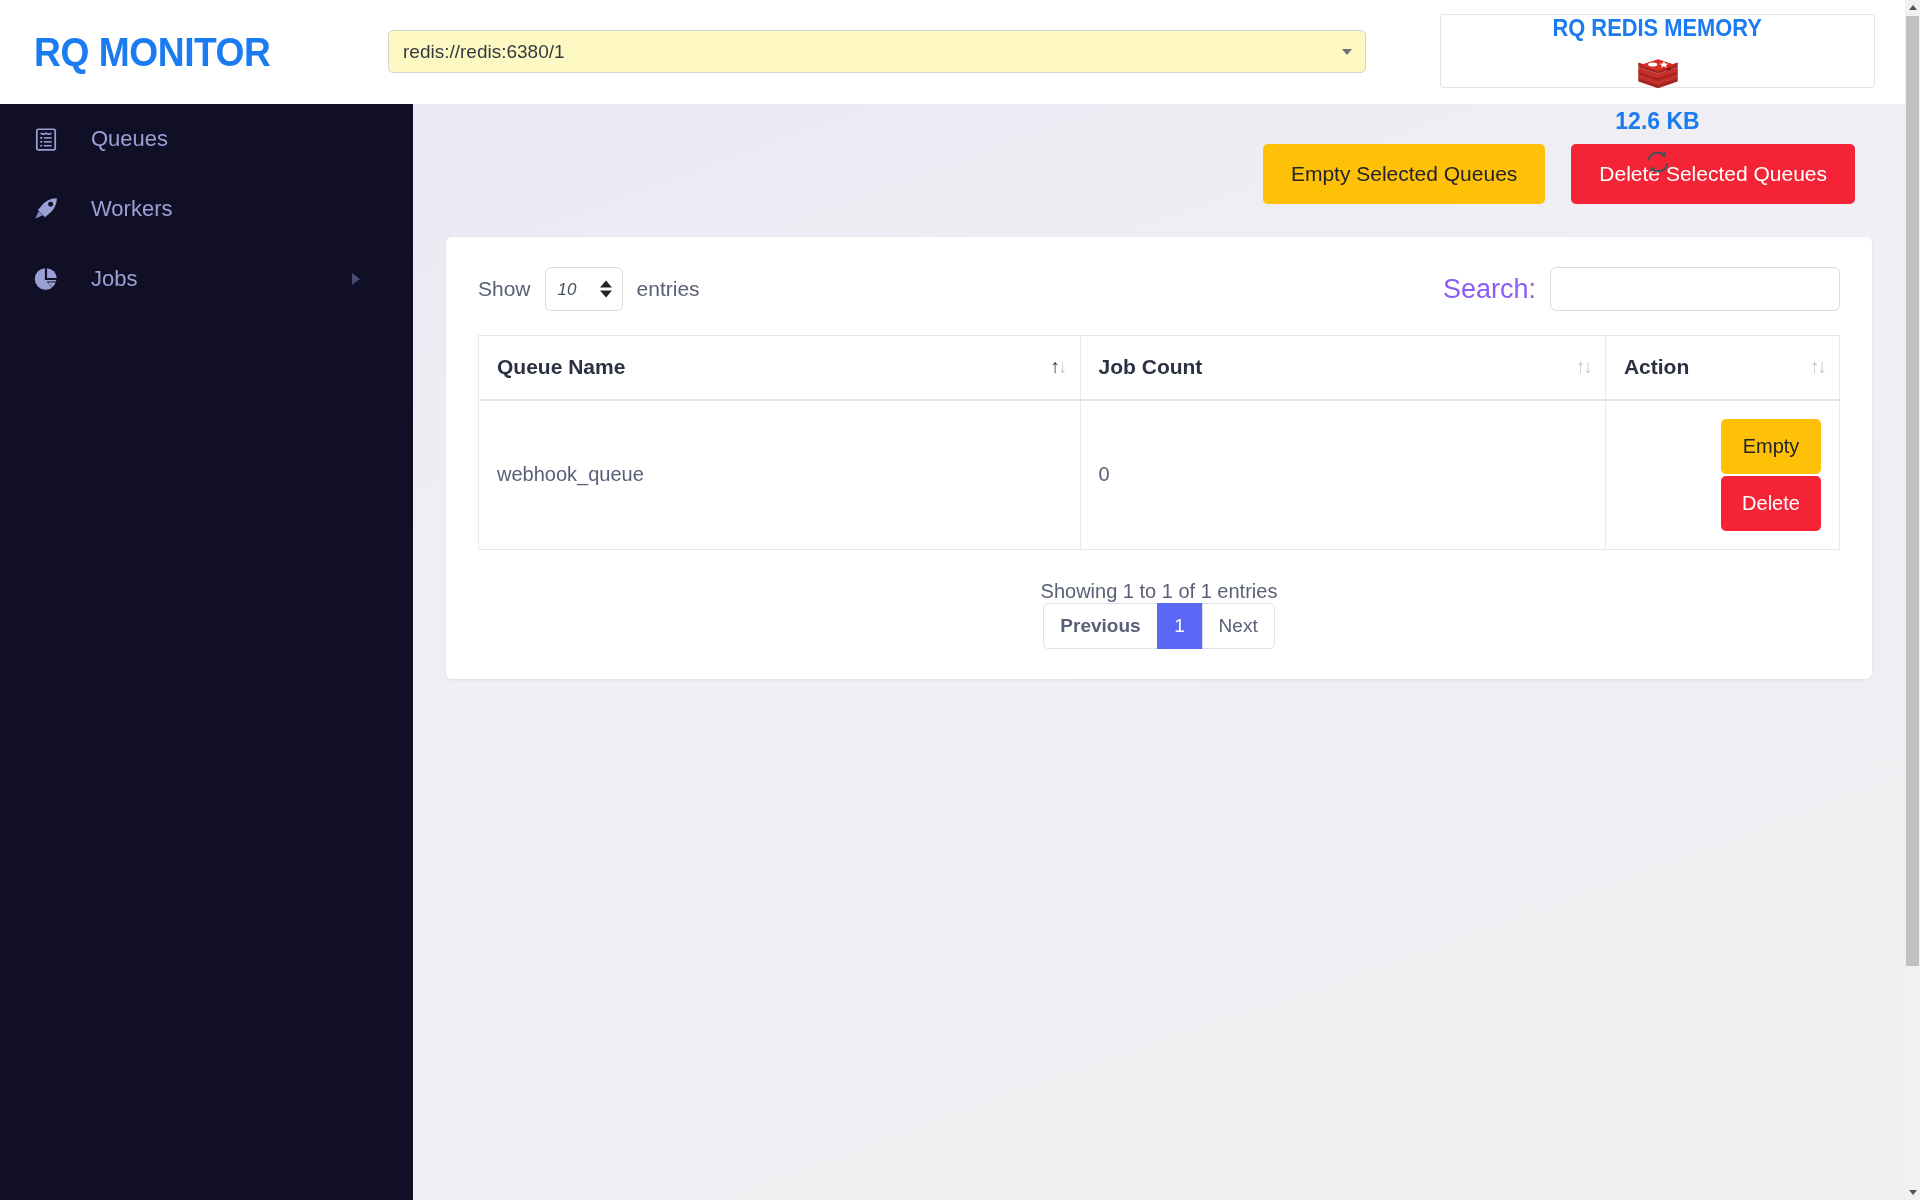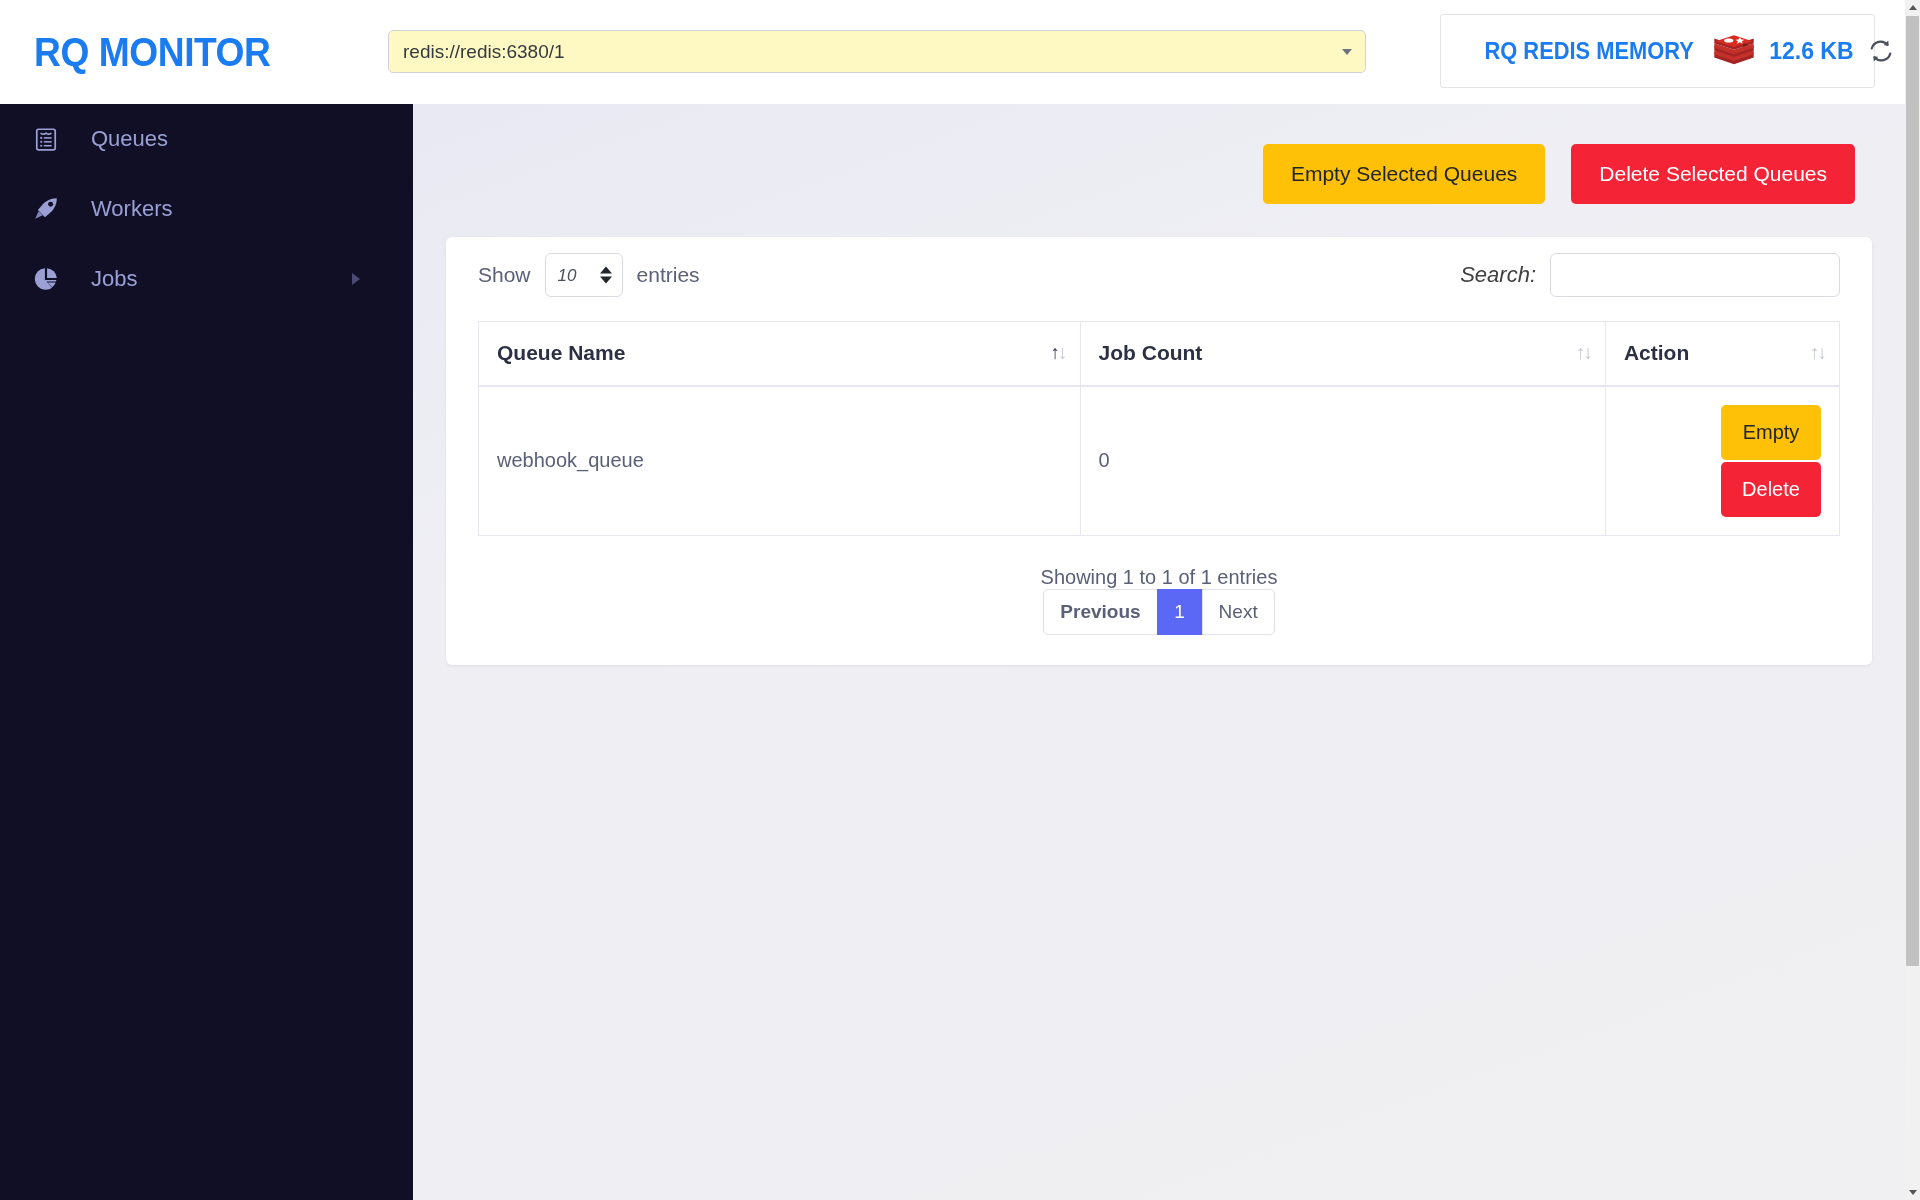--- a/index.html
+++ b/index.html
@@ -65,21 +65,22 @@
   .mem-box {
     position: absolute;
     left: 1440px; top: 14px;
     width: 435px; height: 74px;
     border: 1px solid #e2e4e8;
     border-radius: 3px;
     background: #fff;
     display: flex;
     align-items: center;
     gap: 14px;
-    padding: 0 38px;
+    padding: 0 6px;
+    flex-direction: column;
   }
   .mem-label {
     font-size: 23px;
     font-weight: 700;
     color: #1a7cf0;
     transform: scaleX(0.95);
     white-space: nowrap;
   }
   .mem-value {
     font-size: 23px;
@@ -154,21 +155,21 @@
     white-space: nowrap;
   }
   .btn-yellow { background: #ffc107; color: #212529; }
   .btn-red { background: #f42335; color: #ffffff; }
 
   .card {
     margin: 33px 33px 0 33px;
     background: #ffffff;
     border-radius: 6px;
     box-shadow: 0 1px 3px rgba(0,0,0,0.07);
-    padding: 16px 32px 30px 32px;
+    padding: 30px 32px 30px 32px;
   }
 
   .card-head {
     display: flex;
     align-items: center;
     justify-content: space-between;
     margin-bottom: 24px;
   }
   .show-entries {
     display: flex;
@@ -199,21 +200,21 @@
     pointer-events: none;
     display: flex;
     flex-direction: column;
     gap: 3px;
   }
   .len-caret i { display: block; width: 0; height: 0; }
   .len-caret i.up { border-left: 6px solid transparent; border-right: 6px solid transparent; border-bottom: 7px solid #212529; }
   .len-caret i.dn { border-left: 6px solid transparent; border-right: 6px solid transparent; border-top: 7px solid #212529; }
 
   .search-wrap { display: flex; align-items: center; gap: 14px; }
-  .search-label { font-size: 22px; color: #404040; font-style: italic; }
+  .search-label { font-size: 27px; color: #8b5cf6; }
   .search-input {
     width: 290px; height: 44px;
     border: 1px solid #d8dbe0;
     border-radius: 6px;
     background: #fff;
     font-size: 18px;
     color: #495057;
     padding: 0 12px;
     font-family: "Liberation Sans", sans-serif;
     outline: none;

